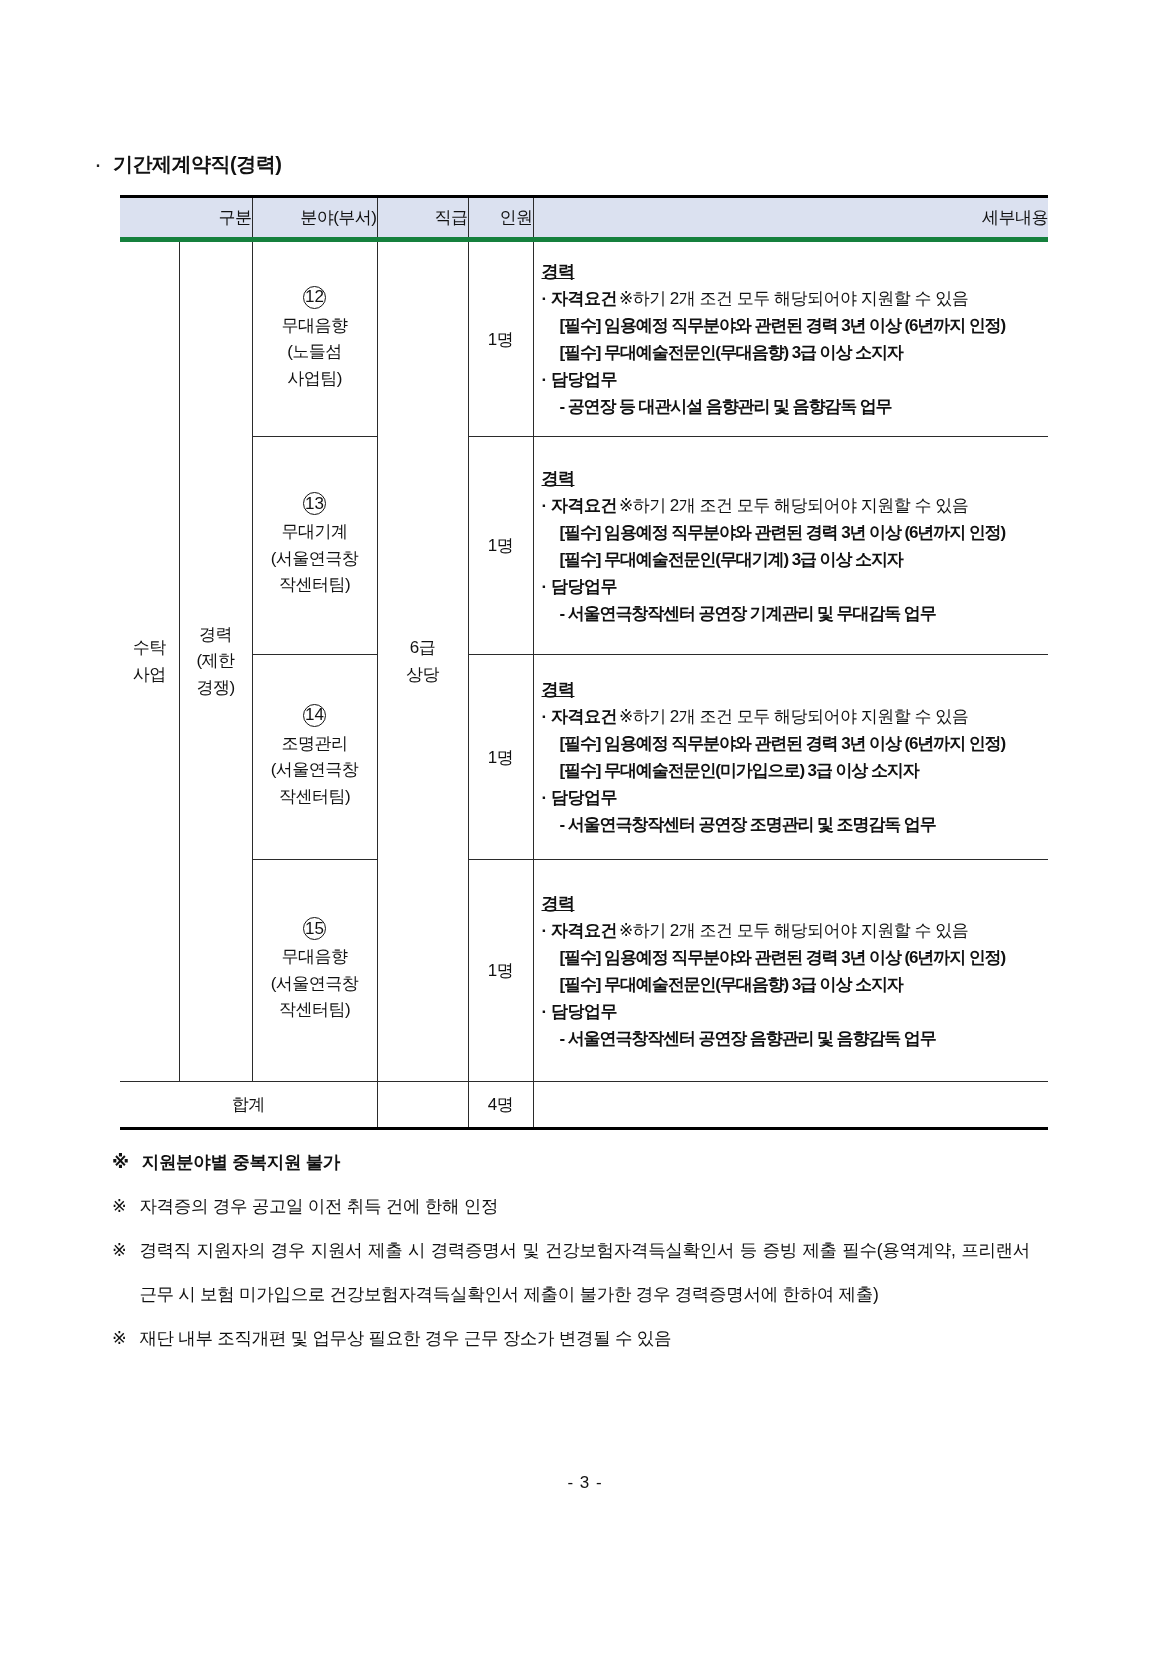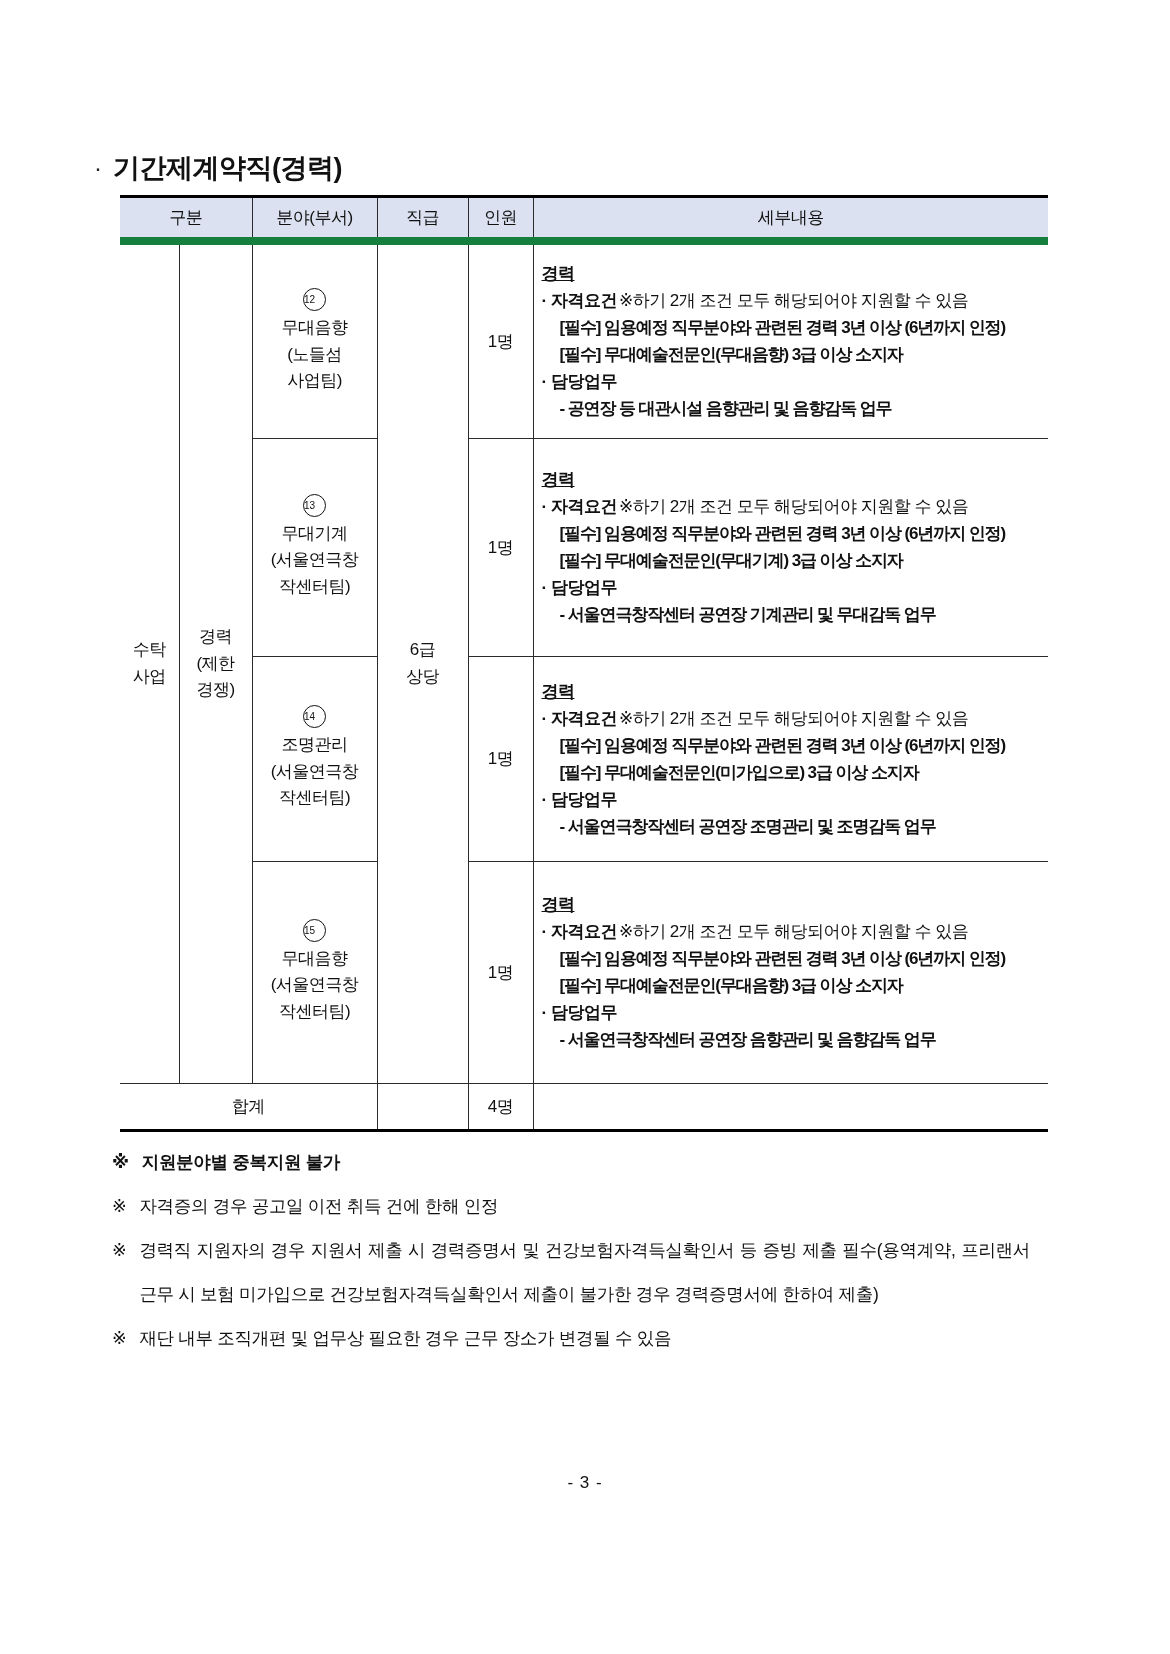--- a/index.html
+++ b/index.html
@@ -5,38 +5,38 @@
   html,body { margin:0; padding:0; }
   body {
     width:1170px; height:1654px; background:#ffffff; position:relative;
     font-family:"Liberation Sans","DejaVu Sans",sans-serif; color:#111;
     overflow:hidden;
   }
 
   
   .title-row { position:absolute; left:94px; top:150px; display:flex; align-items:center; gap:11px; }
   .title-bullet { font-size:24px; color:#222; }
-  .title-text { font-size:27px; font-weight:bold; letter-spacing:-0.5px; }
+  .title-text { font-size:20px; font-weight:bold; letter-spacing:-0.5px; }
 
   
   table.recruit { position:absolute; left:120px; top:195px; width:928px;
     border-collapse:collapse; table-layout:fixed; }
   th, td { border:1px solid #2b2b2b; padding:0; text-align:center; vertical-align:middle;
     font-size:17px; letter-spacing:-0.5px; }
   tr > *:first-child { border-left:none; }
   tr > *:last-child  { border-right:none; }
-  thead th { background:#dbe1f0; border-top:3px solid #000; border-bottom:8px solid #15803d;
-    height:39px; font-weight:normal; }
+  thead th { background:#dbe1f0; border-top:3px solid #000; border-bottom:5px solid #15803d;
+    height:39px; font-weight:normal;text-align:right; }
   tr.r1 { height:197px; } tr.r2 { height:218px; } tr.r3 { height:205px; } tr.r4 { height:222px; }
   tr.row-total td { border-bottom:3px solid #000; height:45px; }
 
   .cell-pre { white-space:pre-line; line-height:1.55; }
 
   .circle-num { display:inline-flex; width:21px; height:21px; border:1.5px solid #111;
-    border-radius:50%; align-items:center; font-size:10px;
+    border-radius:50%; align-items:center; justify-content:center; font-size:17px;
     letter-spacing:0; margin-bottom:4px; }
 
   td.detail-cell { text-align:left; padding:12px 4px 12px 8px; line-height:27px; }
   .d-heading { font-weight:bold; text-decoration:underline; }
   .d-label { font-weight:bold; }
   .d-note { margin-left:2px; }
   .d-indent { padding-left:18px; letter-spacing:-1.1px;font-weight:bold; }
   .d-line { white-space:nowrap; }
 
   

